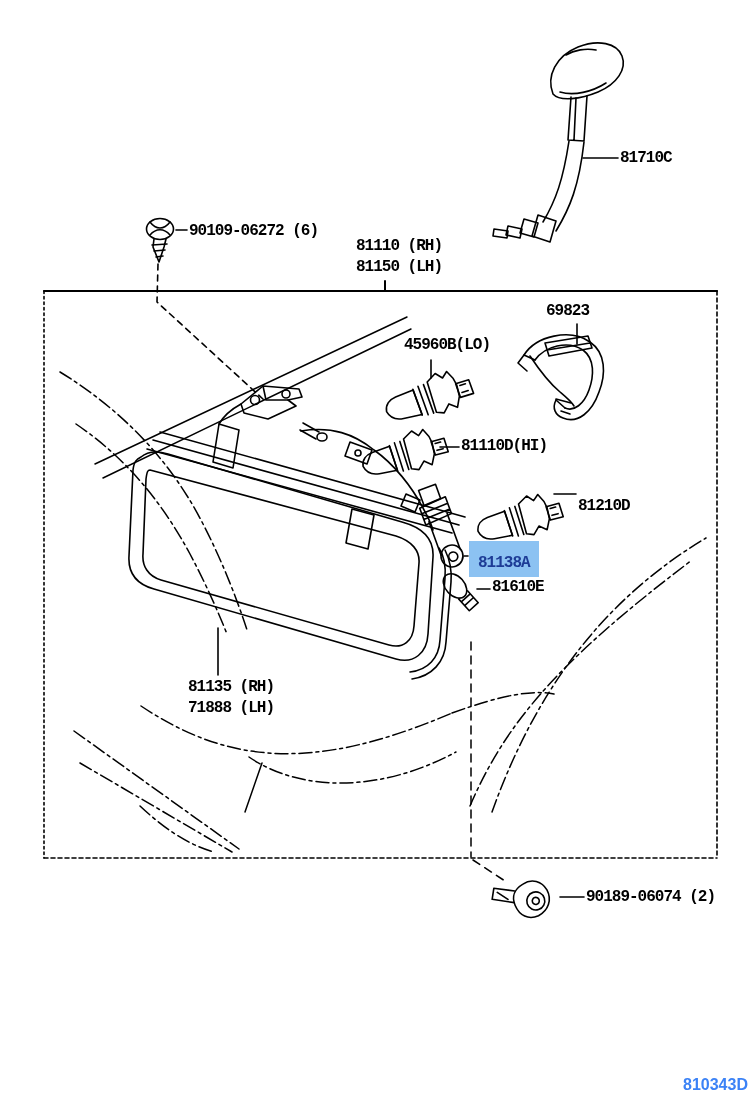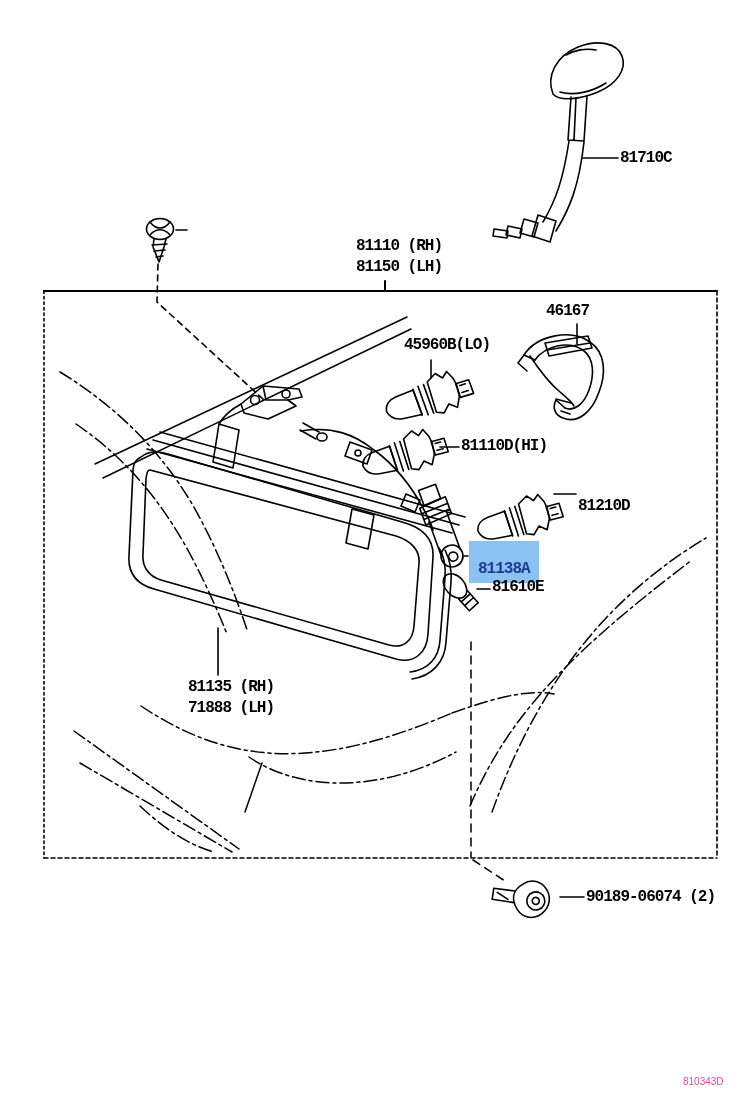--- a/index.html
+++ b/index.html
@@ -2,23 +2,23 @@
 <html><head>
 <meta charset="utf-8">
 <style>
   html,body{margin:0;padding:0;background:#fff;}
   .stage{position:relative;width:756px;height:1108px;background:#fff;overflow:hidden;
          font-family:"Liberation Sans",sans-serif;}
   .art{position:absolute;left:0;top:0;}
   .lbl{position:absolute;font-family:"Liberation Mono","DejaVu Sans Mono",monospace;
        font-weight:bold;font-size:16px;letter-spacing:-1px;line-height:21px;
        white-space:nowrap;color:#000;}
-  .lbl.hl{padding:18px 9px 3px 9px;}
-  .code{position:absolute;font-family:"Liberation Sans",sans-serif;font-weight:normal;
-        font-size:10px;letter-spacing:0;color:#ec4899;}
+  .lbl.hl{padding:12px 9px 3px 9px;}
+  .code{position:absolute;font-family:"Liberation Sans",sans-serif;font-weight:bold;
+        font-size:16px;letter-spacing:0;color:#3b82f6;}
   svg *{vector-effect:non-scaling-stroke;}
 </style>
 </head>
 <body>
 
 <div class="stage" style="background: rgb(255, 255, 255);">
 
   <svg class="art" width="756" height="1108" viewBox="0 0 756 1108" fill="none" stroke="currentColor" stroke-width="1.6" stroke-linecap="round" stroke-linejoin="round" style="color:#000">
 
     <g>
@@ -140,24 +140,25 @@
       <path d="M431,360 L431,378"></path>
       <path d="M440,447 L459,447"></path>
       <path d="M554,494 L576,494"></path>
       <path d="M464,556 L468,556"></path>
       <path d="M477,589 L490,589"></path>
       <path d="M218,628 L218,675"></path>
       <path d="M560,897 L584,897"></path>
     </g>
   </svg>
 
+  <div class="lbl" style="left:189px;top:221px">90109-06272 (6)</div>
   <div class="lbl" style="left:356px;top:236px">81110 (RH)</div>
   <div class="lbl" style="left:356px;top:257px">81150 (LH)</div>
   <div class="lbl" style="left:620px;top:148px">81710C</div>
-  <div class="lbl" style="left:546px;top:301px">46167</div>
+  <div class="lbl" style="left:546px;top:301px">69823</div>
   <div class="lbl" style="left:404px;top:335px">45960B(LO)</div>
   <div class="lbl" style="left:461px;top:436px">81110D(HI)</div>
   <div class="lbl" style="left:578px;top:496px">81210D</div>
   <div class="lbl hl" style="left: 469px; top: 541px; background: rgb(140, 194, 242); color: rgb(29, 60, 150);">81138A</div>
   <div class="lbl" style="left:492px;top:577px">81610E</div>
   <div class="lbl" style="left:188px;top:677px">81135 (RH)</div>
   <div class="lbl" style="left:188px;top:698px">71888 (LH)</div>
   <div class="lbl" style="left:586px;top:887px">90189-06074 (2)</div>
 
   <div class="code" style="left:683px;top:1076px">810343D</div>

